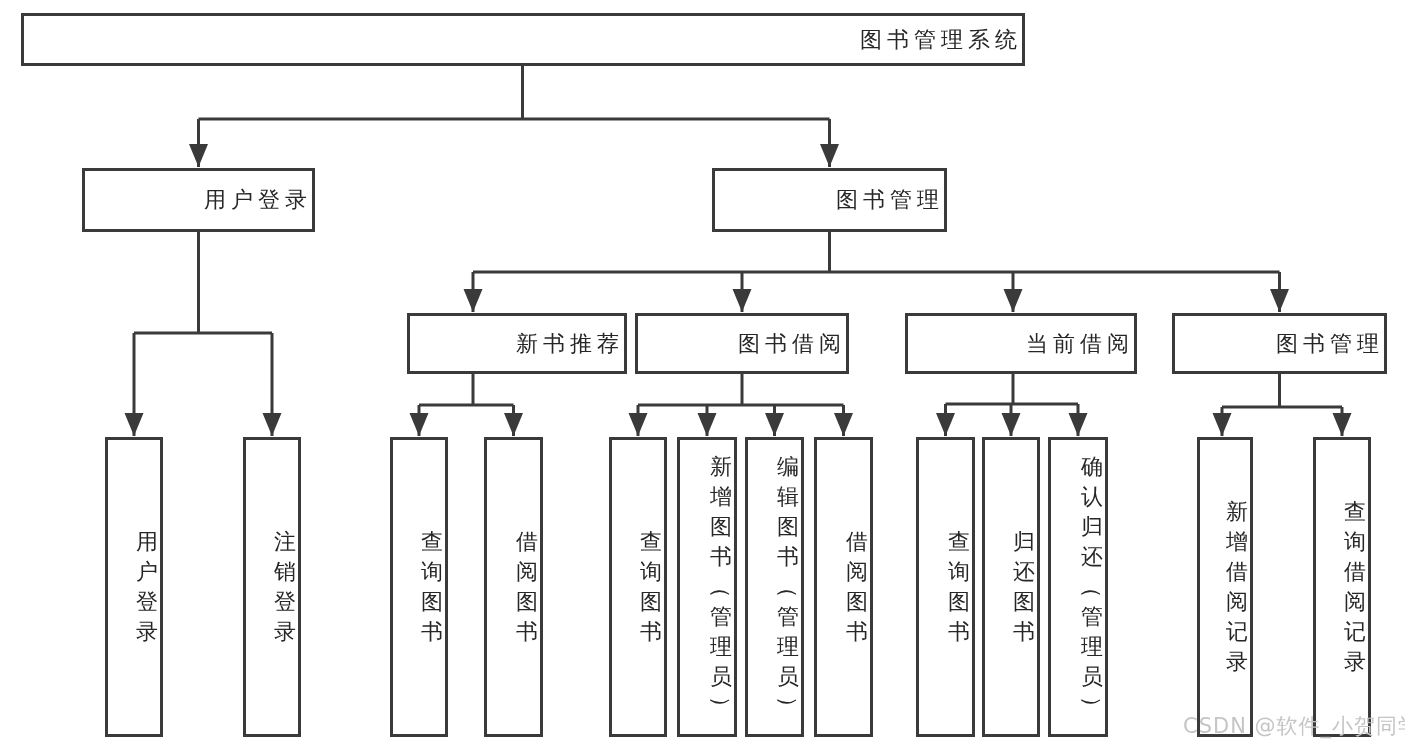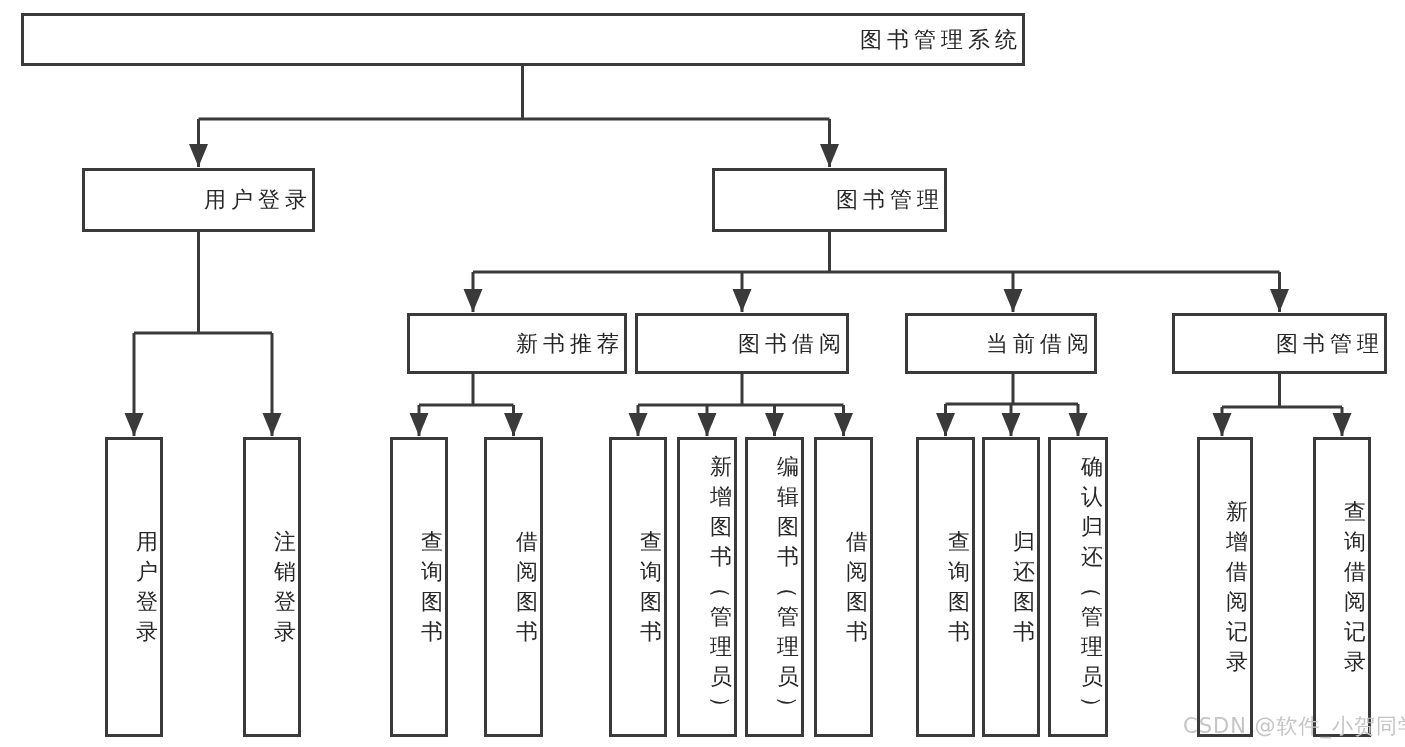--- a/index.html
+++ b/index.html
@@ -92,21 +92,21 @@
   <div class="box h l2" style="left:712px;width:235px;">
     <span>图书管理</span>
   </div>
 
   <div class="box h l3" style="left:363px;width:220px;margin-left:44px;">
     <span>新书推荐</span>
   </div>
   <div class="box h l3" style="left:635px;width:214px;">
     <span>图书借阅</span>
   </div>
-  <div class="box h l3" style="left:905px;width:192px;">
+  <div class="box h l3" style="left:905px;width:232px;">
     <span>当前借阅</span>
   </div>
   <div class="box h l3" style="left:1172px;width:215px;">
     <span>图书管理</span>
   </div>
 
   <div class="box leaf" style="left:105px;width:58px;">
     <span class="vtext">
         <span class="vchar">用</span>
         <span class="vchar">户</span>

